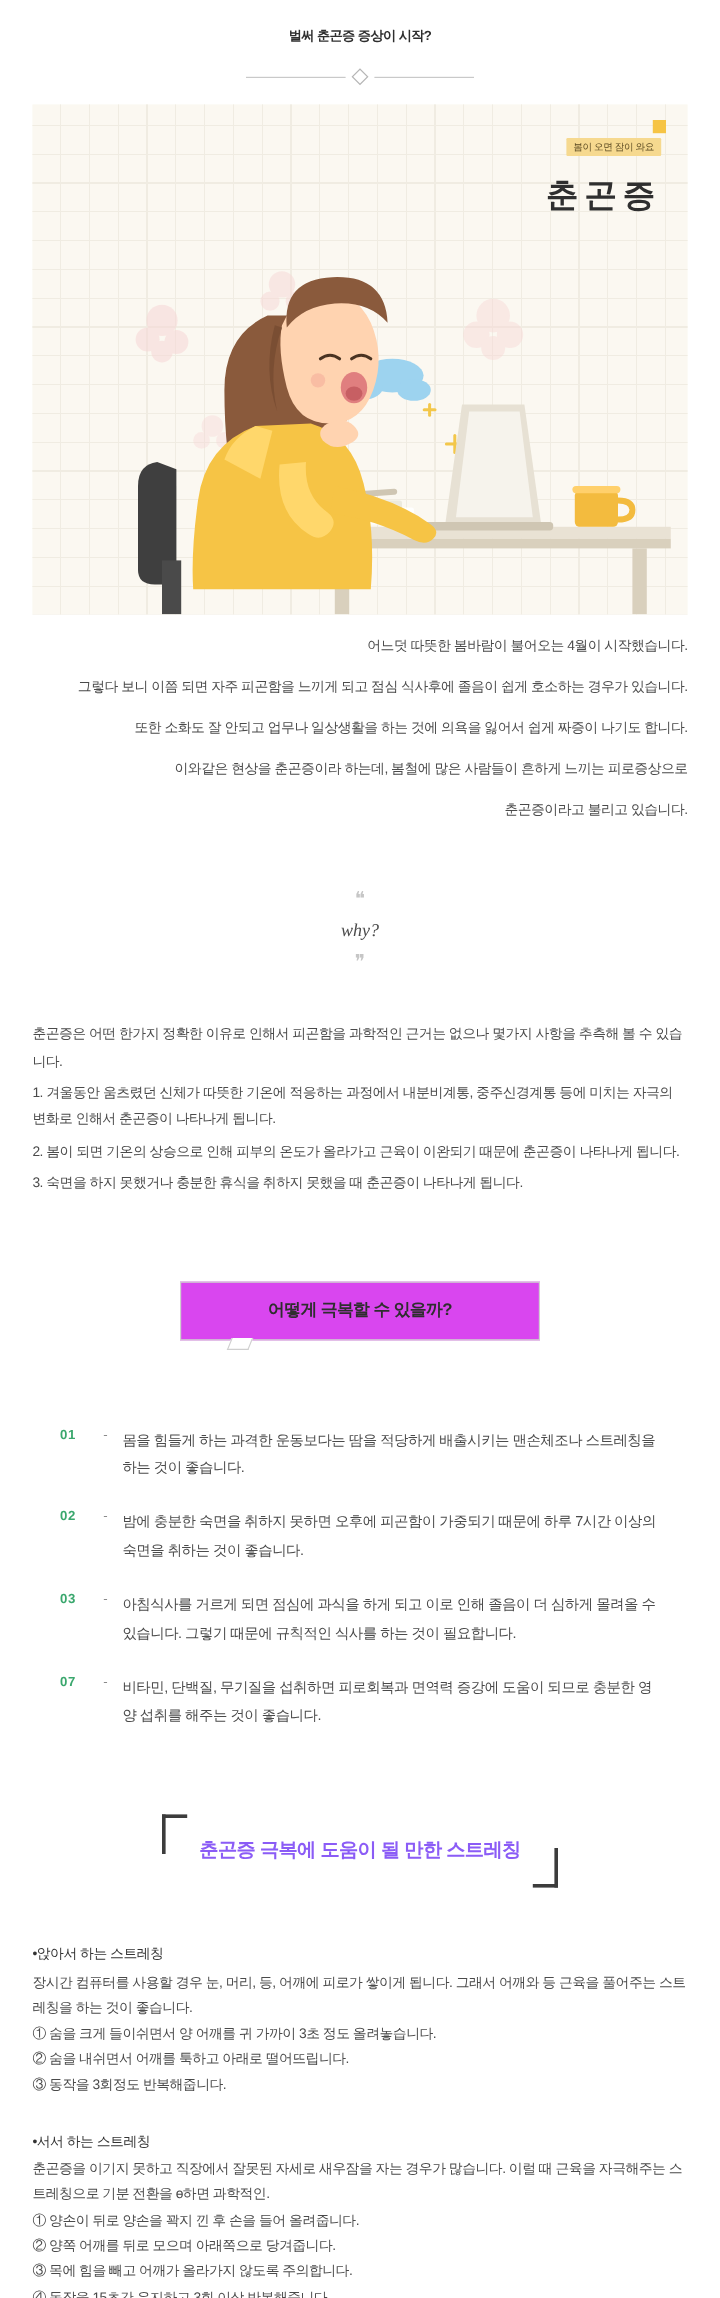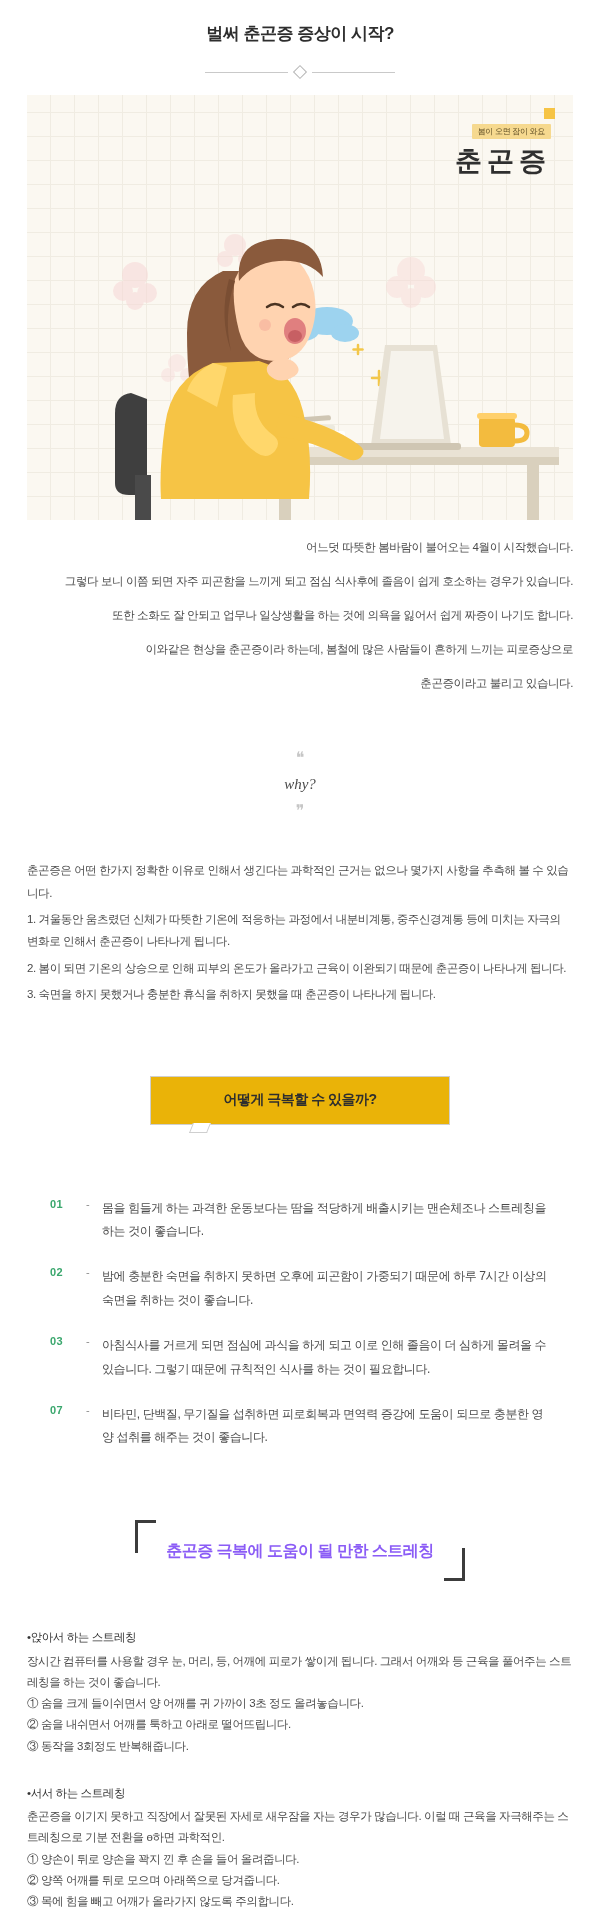--- a/index.html
+++ b/index.html
@@ -16,21 +16,21 @@
     width: 600px;
     min-height: 1915px;
     position: relative;
     background: #ffffff;
     box-sizing: border-box;
   }
 
   
   .title {
     text-align: center;
-    font-size: 17px;
+    font-size: 11px;
     font-weight: bold;
     color: #2e2e2e;
     letter-spacing: -0.5px;
     padding-top: 22px;
   }
   .divider {
     display: flex;
     align-items: center;
     justify-content: center;
     margin: 22px auto 18px auto;
@@ -76,21 +76,21 @@
     font-size: 8px;
     padding: 2px 6px;
     letter-spacing: -0.3px;
     border-radius: 1px;
   }
   .badge-main {
     font-size: 27px;
     font-weight: bold;
     color: #2f2f2f;
     letter-spacing: 5px;
-    margin-top: 4px;
+    margin-top: 15px;
   }
   .badge-dot {
     position: absolute;
     width: 11px;
     height: 11px;
     background: #f6c445;
     right: -4px;
     top: -12px;
   }
 
@@ -140,21 +140,21 @@
     position: relative;
   }
   .bubble {
     border: 1px solid #cfcfcf;
     padding: 14px 0 15px 0;
     text-align: center;
     font-size: 14px;
     font-weight: bold;
     color: #2e2e2e;
     letter-spacing: -0.5px;
-    background: #eab308;
+    background: #d946ef;
     position: relative;
   }
   .bubble:after {
     content: "";
     position: absolute;
     left: 40px;
     bottom: -9px;
     width: 16px;
     height: 9px;
     background: #fff;
@@ -358,21 +358,21 @@
     <p>춘곤증이라고 불리고 있습니다.</p>
   </div>
 
   <div class="why">
     <div class="mark">❝</div>
     <div class="word">why?</div>
     <div class="mark">❞</div>
   </div>
 
   <div class="para body-block">
-    <p>춘곤증은 어떤 한가지 정확한 이유로 인해서 생긴다는 과학적인 근거는 없으나 몇가지 사항을 추측해 볼 수 있습니다.</p>
+    <p>춘곤증은 어떤 한가지 정확한 이유로 인해서 피곤함을 과학적인 근거는 없으나 몇가지 사항을 추측해 볼 수 있습니다.</p>
     <p class="gap">1. 겨울동안 움츠렸던 신체가 따뜻한 기온에 적응하는 과정에서 내분비계통, 중주신경계통 등에 미치는 자극의 변화로 인해서 춘곤증이 나타나게 됩니다.</p>
     <p class="gap">2. 봄이 되면 기온의 상승으로 인해 피부의 온도가 올라가고 근육이 이완되기 때문에 춘곤증이 나타나게 됩니다.</p>
     <p class="gap">3. 숙면을 하지 못했거나 충분한 휴식을 취하지 못했을 때 춘곤증이 나타나게 됩니다.</p>
   </div>
 
   <div class="bubble-wrap">
     <div class="bubble">어떻게 극복할 수 있을까?</div>
   </div>
 
   <div class="num-list">

